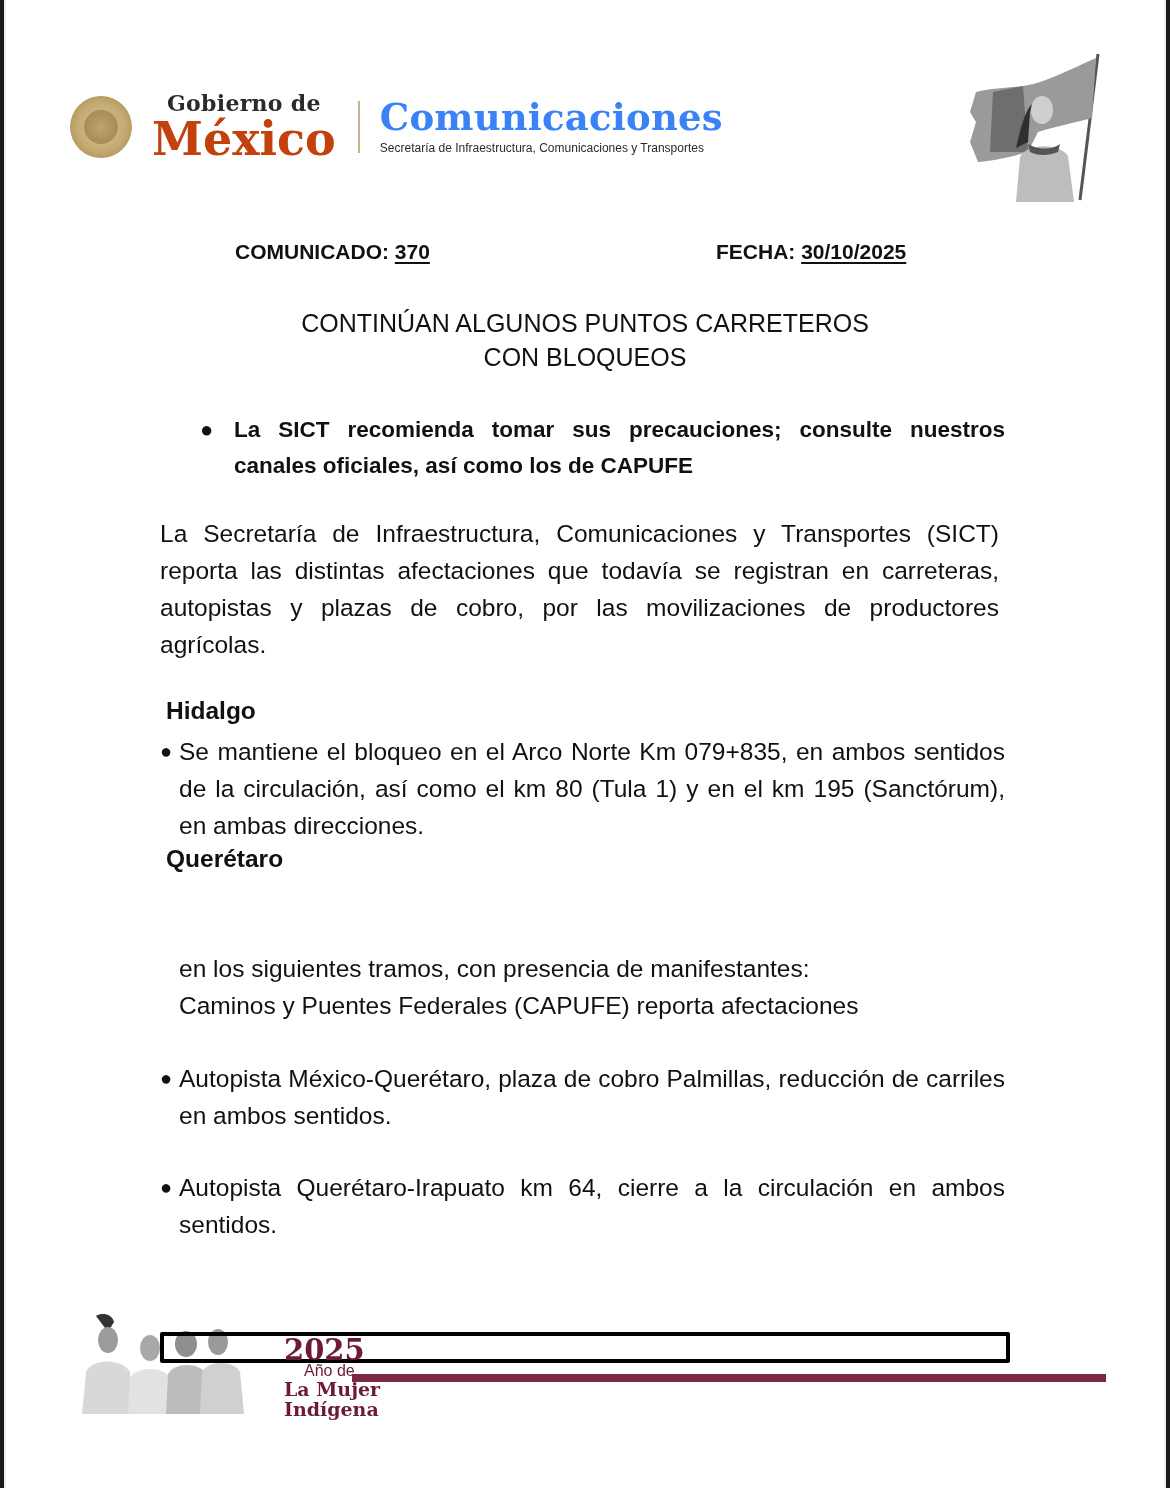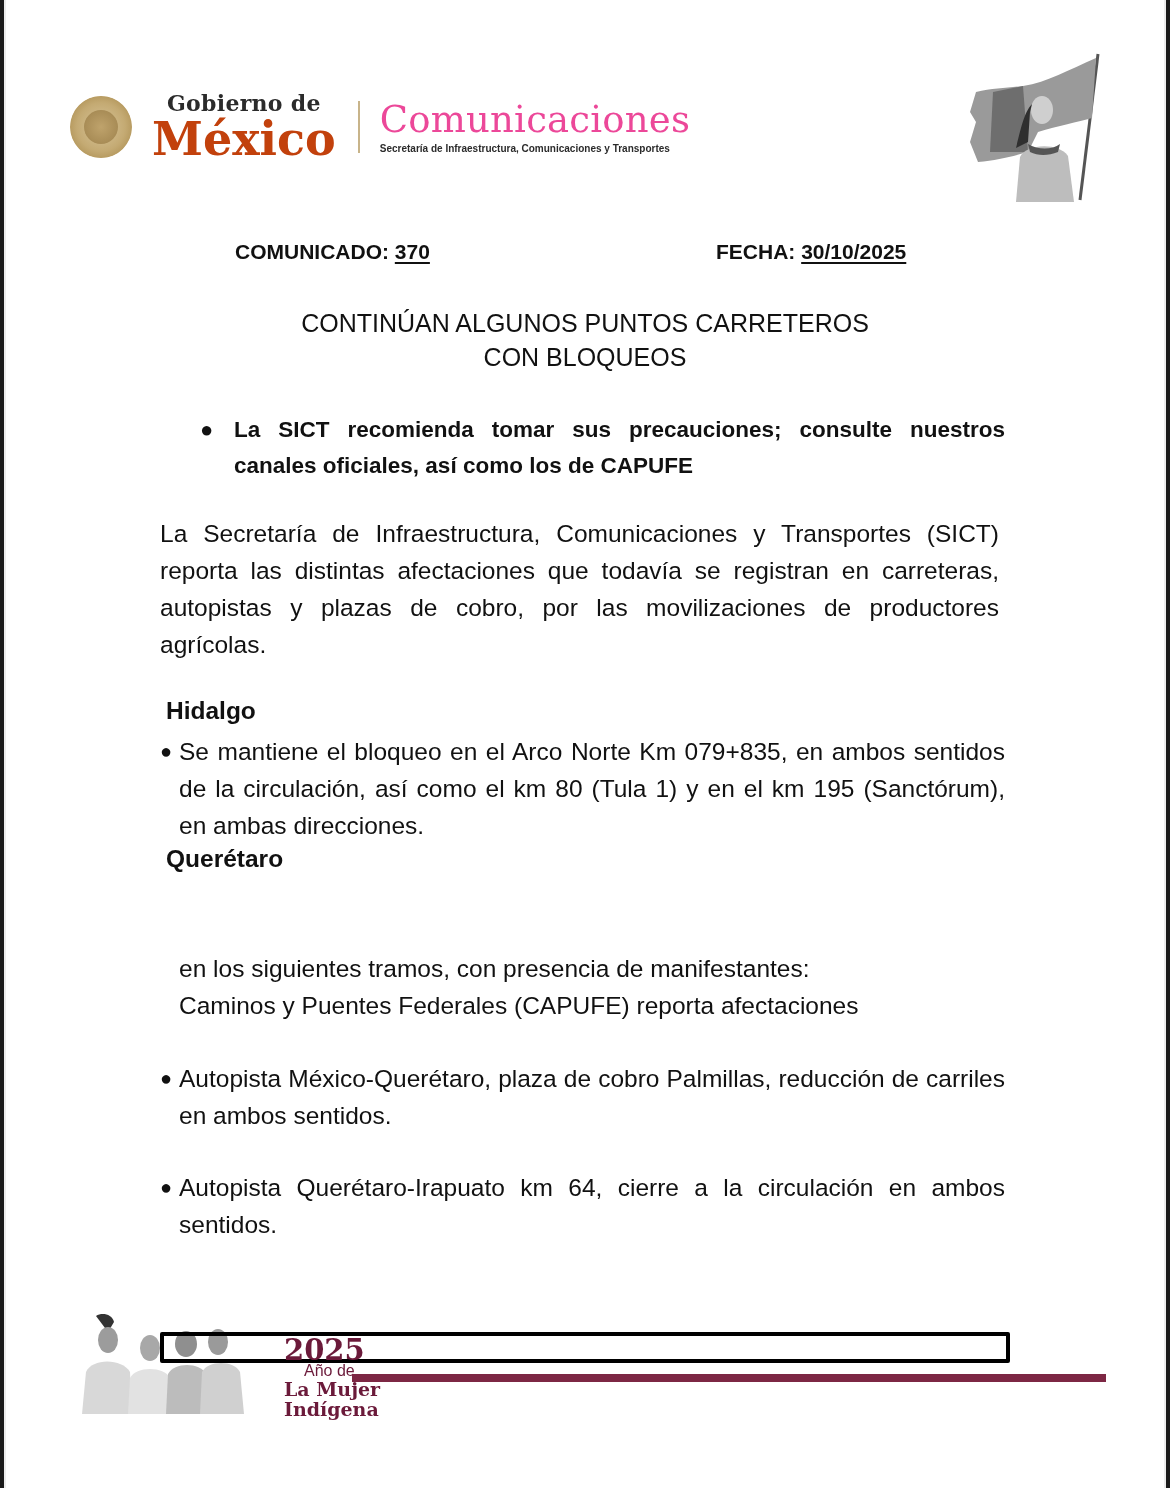--- a/index.html
+++ b/index.html
@@ -16,22 +16,22 @@
     .edge-gap.right { right:4px; }
 
     
     .logo-block { position:absolute; left:70px; top:92px; height:70px; display:flex; align-items:center; }
     .seal { width:62px; height:62px; border-radius:50%; background:radial-gradient(circle at 50% 50%, #d8c59a 0%, #c4aa73 55%, #b89c62 70%, #e6d7b4 72%, #c2a771 100%); position:relative; }
     .seal::after { content:""; position:absolute; left:14px; top:14px; width:34px; height:34px; border-radius:50%; background:radial-gradient(circle, #bfa36c 0%, #a88c56 70%, #cdb784 100%); }
     .gob { margin-left:20px; line-height:1; }
     .gob .l1 { font-family:"DejaVu Serif", serif; font-size:22px; color:#2b2b2b; font-weight:bold; letter-spacing:0.3px;text-align:center; }
     .gob .l2 { font-family:"DejaVu Serif", serif; font-size:46px; color:#c2410c; font-weight:bold; margin-top:2px; }
     .vsep { width:2px; height:52px; background:#c8b48a; margin:0 20px 0 22px; }
-    .com .l1 { font-family:"DejaVu Serif", serif; font-size:37px; color:#ec4899; font-weight:normal; line-height:1; letter-spacing:0.2px; }
-    .com .l2 { font-size:10px; font-weight:bold; color:#2b2b2b; margin-top:5px; }
+    .com .l1 { font-family:"DejaVu Serif", serif; font-size:37px; color:#3b82f6; font-weight:bold; line-height:1; letter-spacing:0.2px; }
+    .com .l2 { font-size:12px; font-weight:normal; color:#2b2b2b; margin-top:5px; }
 
     .flag-illustration { position:absolute; left:968px; top:52px; width:140px; height:150px; }
 
     
     .meta { position:absolute; top:240px; font-weight:bold; font-size:21px; color:#111; }
     .meta .val { text-decoration:underline; text-underline-offset:3px; }
     .meta.left { left:235px; }
     .meta.right { left:716px; }
 
     .title { position:absolute; left:0; right:0; top:306px; text-align:center; font-weight:normal; font-size:25px; line-height:34px; color:#111; }

